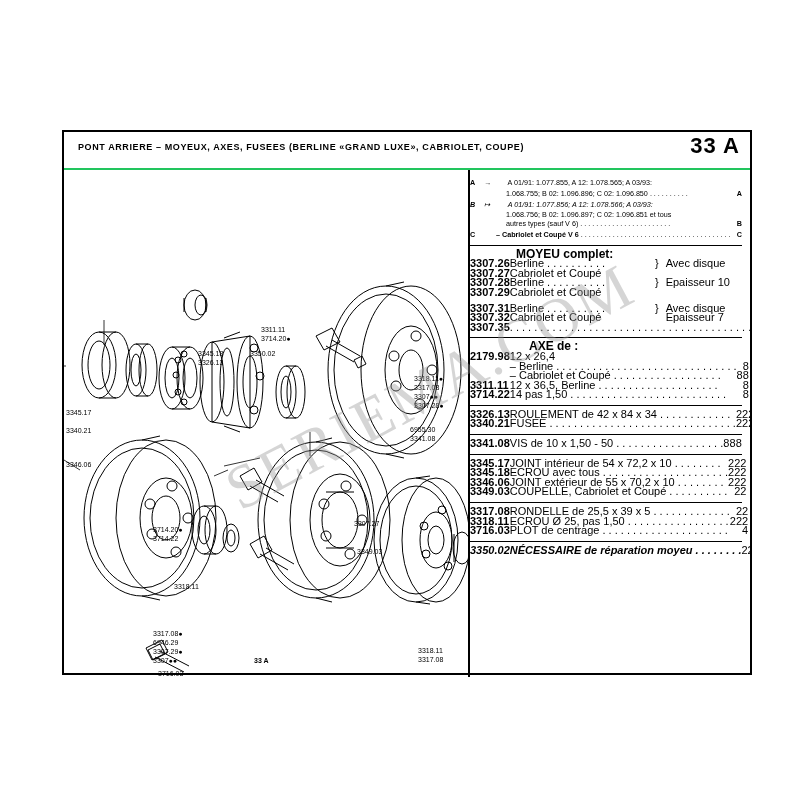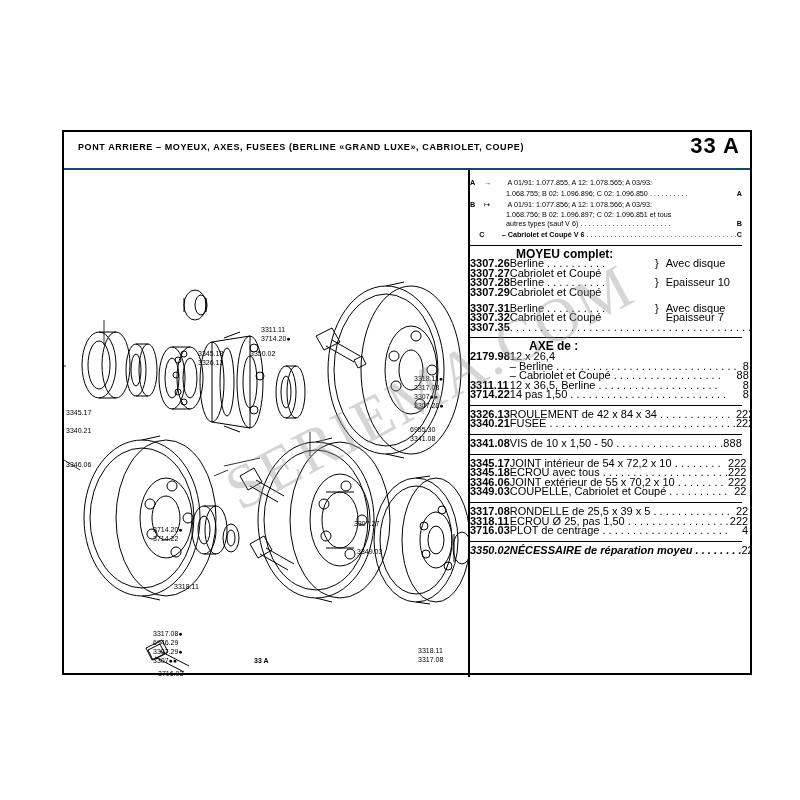--- a/index.html
+++ b/index.html
@@ -7,21 +7,21 @@
     width:800px;height:800px;background:#ffffff;
     font-family:"Liberation Sans", sans-serif;
     color:#000;overflow:hidden;position:relative;
   }
   .page{
     position:absolute;left:62px;top:130px;width:690px;height:545px;
     border:2px solid #000;background:#fff;box-sizing:border-box;
   }
   
   .hdr{
-    position:relative;height:36px;border-bottom:2px solid #0c4a6e;
+    position:relative;height:36px;border-bottom:2px solid #22c55e;
   }
   .hdr-title{
     position:absolute;left:14px;top:10px;font-size:9px;font-weight:bold;
     letter-spacing:.6px;white-space:nowrap;
   }
   .hdr-page{
     position:absolute;right:10px;top:1px;font-size:22px;font-weight:bold;
     letter-spacing:1px;
   }
   
@@ -242,37 +242,37 @@
           <span style="display:inline-block;width:22px;">→</span>
           <span>A 01/91: 1.077.855, A 12: 1.078.565; A 03/93:</span>
         </div>
         <div class="row">
           <span style="display:inline-block;width:34px;"></span>
           <span>1.068.755; B 02: 1.096.896; C 02: 1.096.850</span>
           <span> . . . . . . . . . . </span>
           <span class="endcol">A</span>
         </div>
 
-        <div class="row" style="margin-top:2px;">
+        <div class="row" style="margin-top:2px;font-style:italic;">
           <span style="display:inline-block;width:12px;font-weight:bold;">B</span>
           <span style="display:inline-block;width:22px;">↦</span>
           <span>A 01/91: 1.077.856; A 12: 1.078.566; A 03/93:</span>
         </div>
         <div class="row">
           <span style="display:inline-block;width:34px;"></span>
           <span>1.068.756; B 02: 1.096.897; C 02: 1.096.851 et tous</span>
         </div>
         <div class="row">
           <span style="display:inline-block;width:34px;"></span>
           <span>autres types (sauf V 6)</span>
           <span> . . . . . . . . . . . . . . . . . . . . . . . </span>
           <span class="endcol">B</span>
         </div>
 
-        <div class="row" style="margin-top:1px;text-align:center;">
+        <div class="row" style="margin-top:1px;">
           <span style="display:inline-block;width:12px;font-weight:bold;">C</span>
           <span style="display:inline-block;width:10px;"></span>
           <span style="font-weight:bold;">– Cabriolet et Coupé V 6</span>
           <span> . . . . . . . . . . . . . . . . . . . . . . . . . . . . . . . . . . . . . . </span>
           <span class="endcol">C</span>
         </div>
 
         <div class="hr"></div>
 
         <div class="grp-label" style="margin-left:46px;">MOYEU complet:</div>

